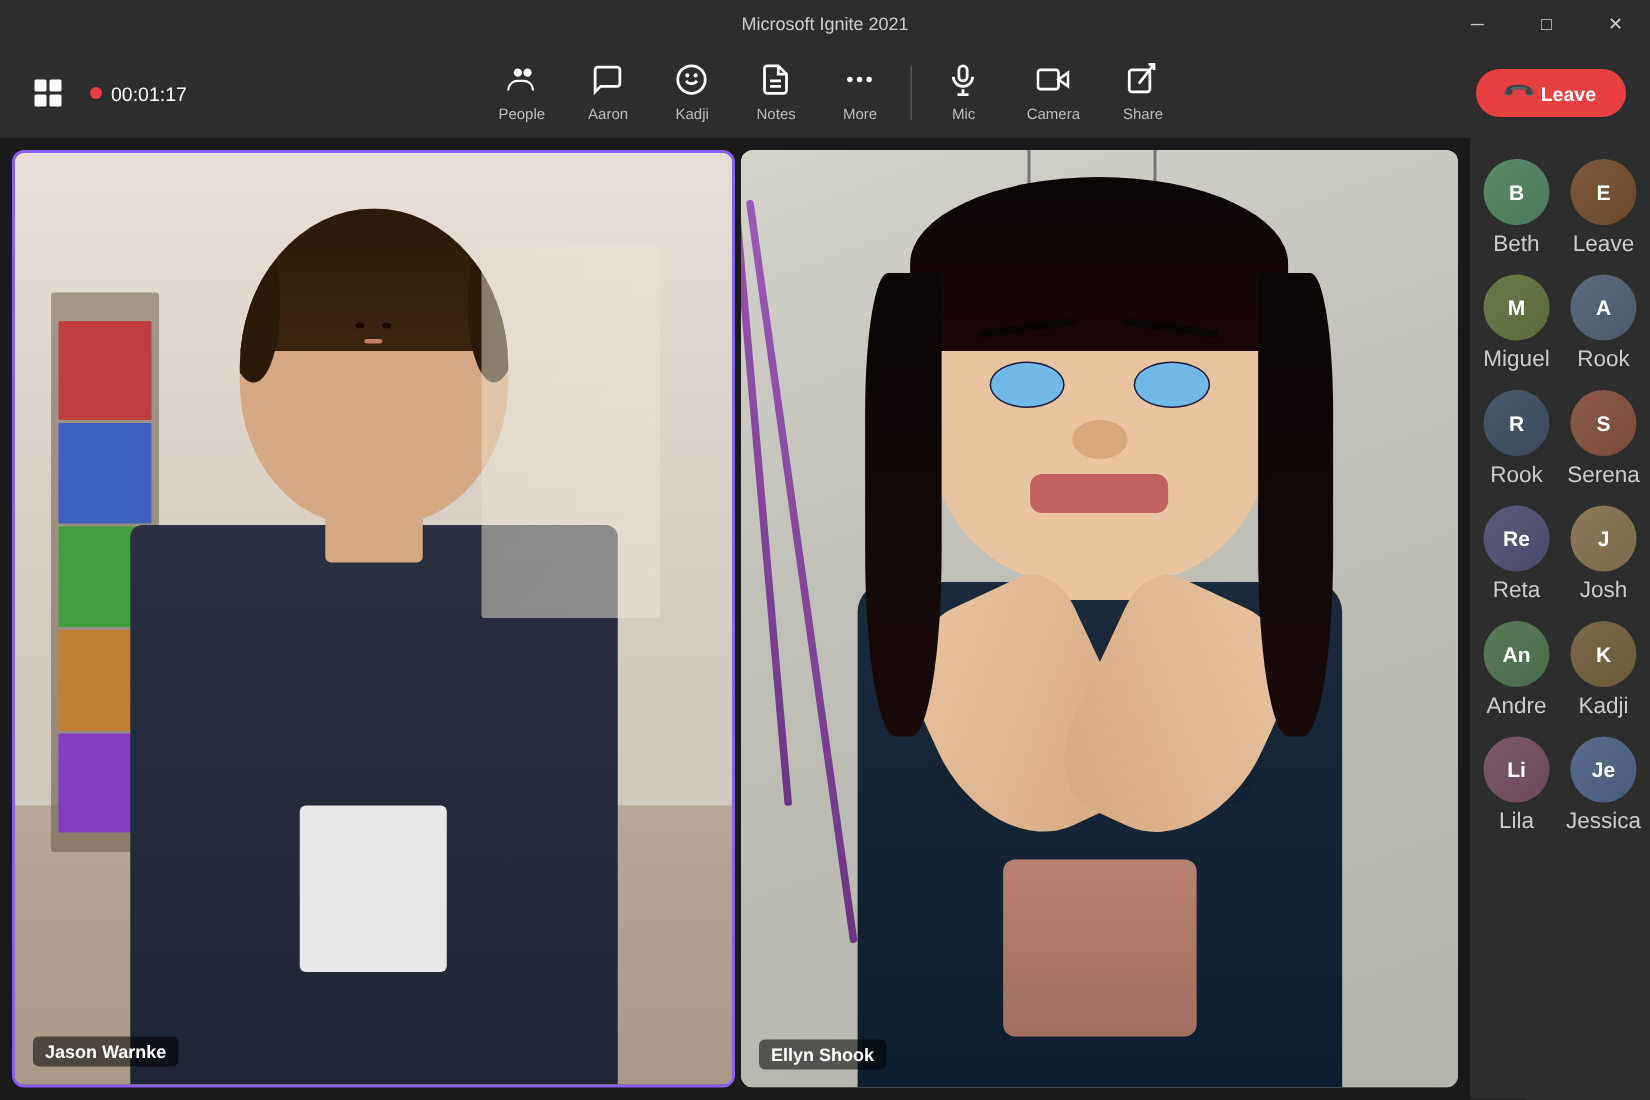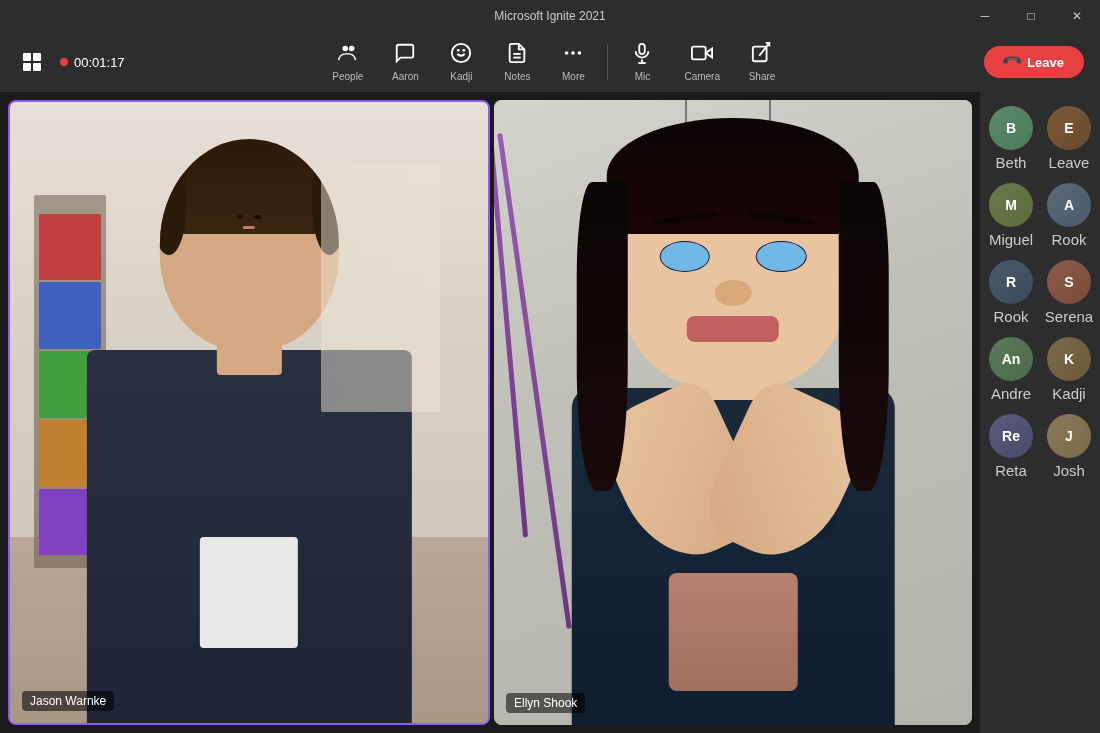--- a/index.html
+++ b/index.html
@@ -337,21 +337,21 @@
     
     .video-name-label {
       position: absolute;
       bottom: 12px;
       left: 12px;
       background: rgba(0,0,0,0.55);
       color: #fff;
       padding: 3px 8px;
       border-radius: 4px;
       font-size: 12px;
-      font-weight: 400;
+      font-weight: 700;
     }
 
     
     .participants-sidebar {
       width: 120px;
       background: #2d2d2d;
       overflow-y: auto;
       display: flex;
       flex-direction: column;
       padding: 8px 0;
@@ -688,43 +688,57 @@
       <div class="participant-item">
         <div class="participant-avatar av-serena">
           <span class="avatar-initials">S</span>
         </div>
         <span class="participant-name">Serena</span>
       </div>
     </div>
 
     <div class="participant-row">
       <div class="participant-item">
+        <div class="participant-avatar av-reta">
+          <span class="avatar-initials">Re</span>
+        </div>
+        <span class="participant-name">Reta</span>
+      </div>
+      <div class="participant-item">
+        <div class="participant-avatar av-josh">
+          <span class="avatar-initials">J</span>
+        </div>
+        <span class="participant-name">Josh</span>
+      </div>
+    </div>
+
+    <div class="participant-row">
+      <div class="participant-item">
         <div class="participant-avatar av-andre">
           <span class="avatar-initials">An</span>
         </div>
         <span class="participant-name">Andre</span>
       </div>
       <div class="participant-item">
         <div class="participant-avatar av-kadji">
           <span class="avatar-initials">K</span>
         </div>
         <span class="participant-name">Kadji</span>
       </div>
     </div>
 
     <div class="participant-row">
       <div class="participant-item">
-        <div class="participant-avatar av-reta">
-          <span class="avatar-initials">Re</span>
-        </div>
-        <span class="participant-name">Reta</span>
-      </div>
-      <div class="participant-item">
-        <div class="participant-avatar av-josh">
-          <span class="avatar-initials">J</span>
-        </div>
-        <span class="participant-name">Josh</span>
-      </div>
-    </div>
-
+        <div class="participant-avatar av-lila">
+          <span class="avatar-initials">Li</span>
+        </div>
+        <span class="participant-name">Lila</span>
+      </div>
+      <div class="participant-item">
+        <div class="participant-avatar av-jessica">
+          <span class="avatar-initials">Je</span>
+        </div>
+        <span class="participant-name">Jessica</span>
+      </div>
+    </div>
 
   </div>
 </div>
 
 </body></html>

